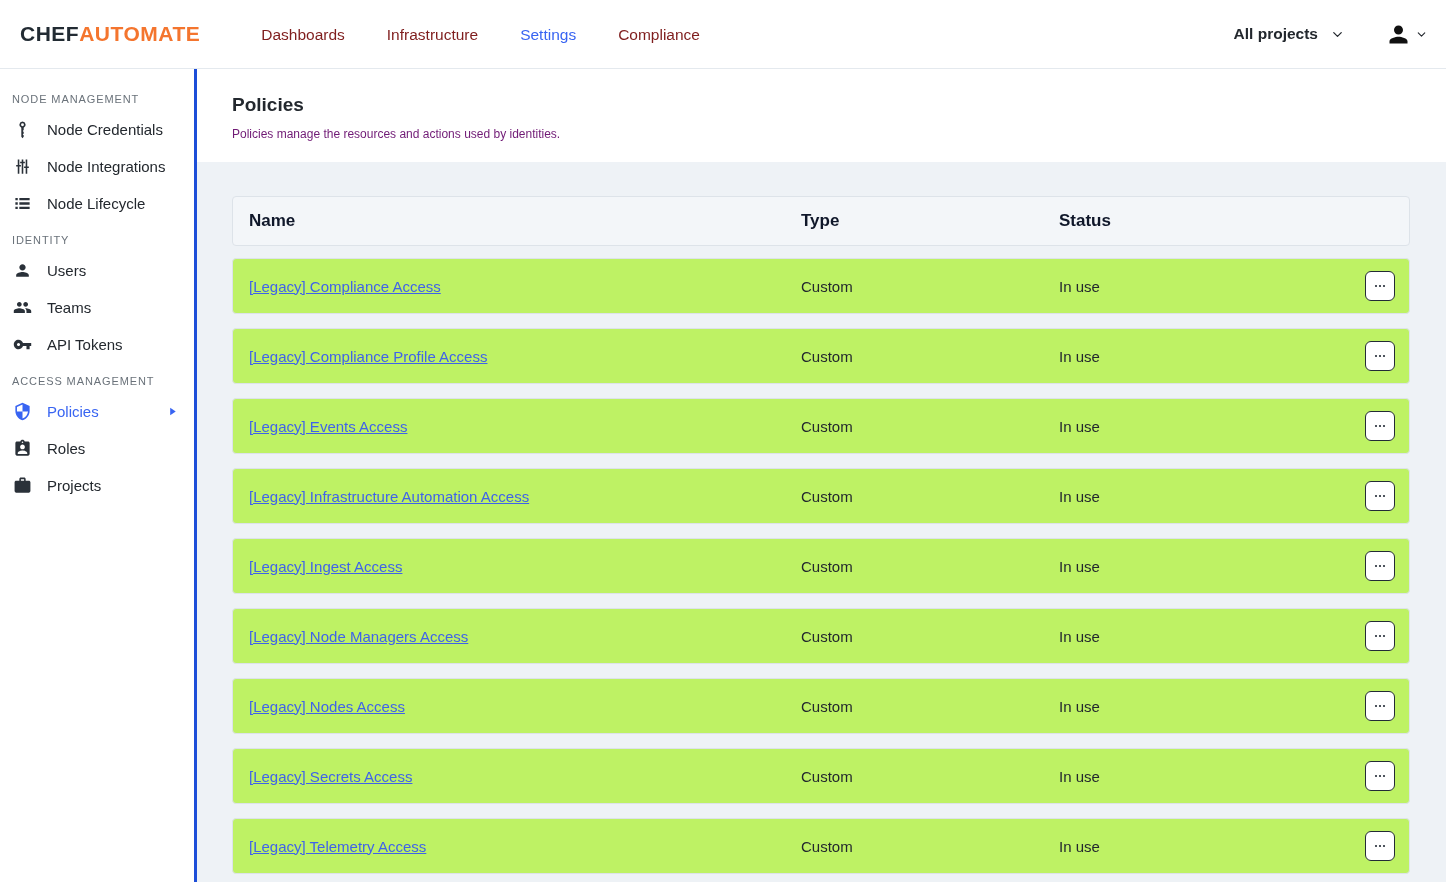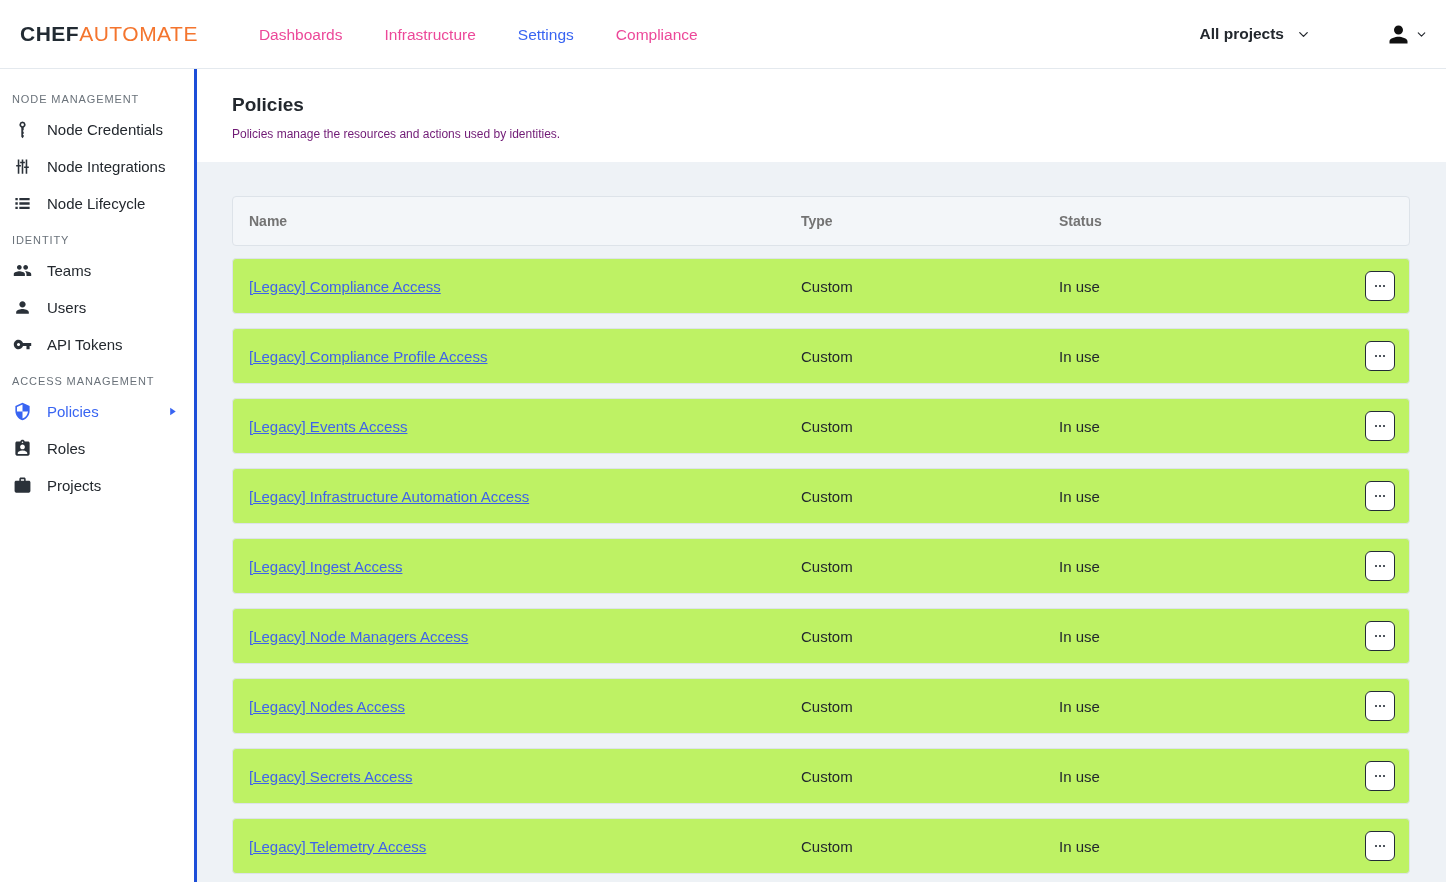--- a/index.html
+++ b/index.html
@@ -11,26 +11,26 @@
   }
 
   
   .topbar {
     height: 69px; display: flex; align-items: center;
     padding: 0 18px 0 20px; background: #fff;
     border-bottom: 1px solid #e4e9ee;
   }
   .logo { font-size: 21px; font-weight: 800; letter-spacing: .5px; color: #222b33;
           cursor: pointer; white-space: nowrap; }
-  .logo .automate { color: #f4752e; font-weight: 400; margin-top: 28px; }
+  .logo .automate { color: #f4752e; font-weight: 700; margin-top: 28px; }
   .main-nav { display: flex; margin-left: 40px; height: 69px; }
-  .nav-item { padding: 0 21px; font-size: 15.5px; line-height: 69px; color: #ec4899;
+  .nav-item { padding: 0 21px; font-size: 15.5px; line-height: 69px; color: #7f1d1d;
               cursor: pointer; text-decoration: none; }
   .nav-item.active { color: #3864f2; }
-  .top-right { margin-left: auto; display: flex; align-items: center; gap: 34px; }
+  .top-right { margin-left: auto; display: flex; align-items: center; }
   .projects-filter { display: flex; align-items: center; gap: 12px;
                      font-weight: 700; font-size: 15.5px; cursor: pointer; }
   .chev svg { width: 15px; height: 15px; stroke: #23282e; fill: none; stroke-width: 2; display: block; }
   .user-menu { display: flex; align-items: center; gap: 3px; margin-left: 40px; cursor: pointer; }
   .avatar svg { width: 27px; height: 27px; fill: #111; display: block; }
   .chev-sm svg { width: 13px; height: 13px; stroke: #23282e; fill: none; stroke-width: 2; display: block; }
 
   
   .shell { display: flex; height: 813px; }
 
@@ -57,21 +57,21 @@
   .page-desc { font-size: 12px; color: #701a75; }
   .content { flex: 1; background: #eef2f6; padding: 34px 36px 0 35px; overflow: hidden; }
 
   
   .thead-card { background: #f3f6f9; border: 1px solid #dde3e9; border-radius: 4px;
                 height: 50px; margin-bottom: 12px; }
   .row-card { background: #bef264; border: 1px solid #dde3e9; border-radius: 4px;
               height: 56px; margin-bottom: 14px; }
   .grid { display: grid; grid-template-columns: 552px 258px 1fr 48px;
           align-items: center; height: 100%; padding: 0 14px 0 16px; }
-  .th { font-size: 14px; font-weight: 700; color: #737373; }
+  .th { font-size: 17px; font-weight: 700; color: #0f172a; }
   .cell { font-size: 15px; color: #23282e; }
   .name-link { color: #3f63ea; text-decoration: underline; font-size: 15px;
                cursor: pointer; justify-self: start; }
   .menu-btn { width: 30px; height: 30px; border: 1.5px solid #232b36; border-radius: 6px;
               background: #fff; display: flex; align-items: center; justify-content: center;
               cursor: pointer; justify-self: end; padding: 0; }
   .menu-btn svg { width: 16px; height: 16px; fill: #232b36; display: block; }
 </style>
 </head>
 <body>
@@ -134,32 +134,32 @@
           <svg viewBox="0 0 24 24">
             <path d="M3 5h3v3H3V5zm5 0h13v3H8V5zM3 10.5h3v3H3v-3zm5 0h13v3H8v-3zM3 16h3v3H3v-3zm5 0h13v3H8v-3z"></path>
           </svg>
         </span>
         <span class="s-label">Node Lifecycle</span>
       </div>
       <div class="side-title">IDENTITY</div>
       <div class="side-item">
         <span class="s-icon">
           <svg viewBox="0 0 24 24">
+            <path d="M12 12c2.21 0 4-1.79 4-4s-1.79-4-4-4-4 1.79-4 4 1.79 4 4 4zm0 2c-2.67 0-8 1.34-8 4v2h16v-2c0-2.66-5.33-4-8-4z"></path>
+          </svg>
+        </span>
+        <span class="s-label">Users</span>
+      </div>
+      <div class="side-item">
+        <span class="s-icon">
+          <svg viewBox="0 0 24 24">
             <path d="M16 11c1.66 0 2.99-1.34 2.99-3S17.66 5 16 5c-1.66 0-3 1.34-3 3s1.34 3 3 3zm-8 0c1.66 0 2.99-1.34 2.99-3S9.66 5 8 5C6.34 5 5 6.34 5 8s1.34 3 3 3zm0 2c-2.33 0-7 1.17-7 3.5V19h14v-2.5c0-2.33-4.67-3.5-7-3.5zm8 0c-.29 0-.62.02-.97.05 1.16.84 1.97 1.97 1.97 3.45V19h6v-2.5c0-2.33-4.67-3.5-7-3.5z"></path>
           </svg>
         </span>
         <span class="s-label">Teams</span>
-      </div>
-      <div class="side-item">
-        <span class="s-icon">
-          <svg viewBox="0 0 24 24">
-            <path d="M12 12c2.21 0 4-1.79 4-4s-1.79-4-4-4-4 1.79-4 4 1.79 4 4 4zm0 2c-2.67 0-8 1.34-8 4v2h16v-2c0-2.66-5.33-4-8-4z"></path>
-          </svg>
-        </span>
-        <span class="s-label">Users</span>
       </div>
       <div class="side-item">
         <span class="s-icon">
           <svg viewBox="0 0 24 24">
             <path d="M12.65 10C11.83 7.67 9.61 6 7 6c-3.31 0-6 2.69-6 6s2.69 6 6 6c2.61 0 4.83-1.67 5.65-4H17v4h4v-4h2v-4H12.65zM7 14c-1.1 0-2-.9-2-2s.9-2 2-2 2 .9 2 2-.9 2-2 2z"></path>
           </svg>
         </span>
         <span class="s-label">API Tokens</span>
       </div>
       <div class="side-title">ACCESS MANAGEMENT</div>

